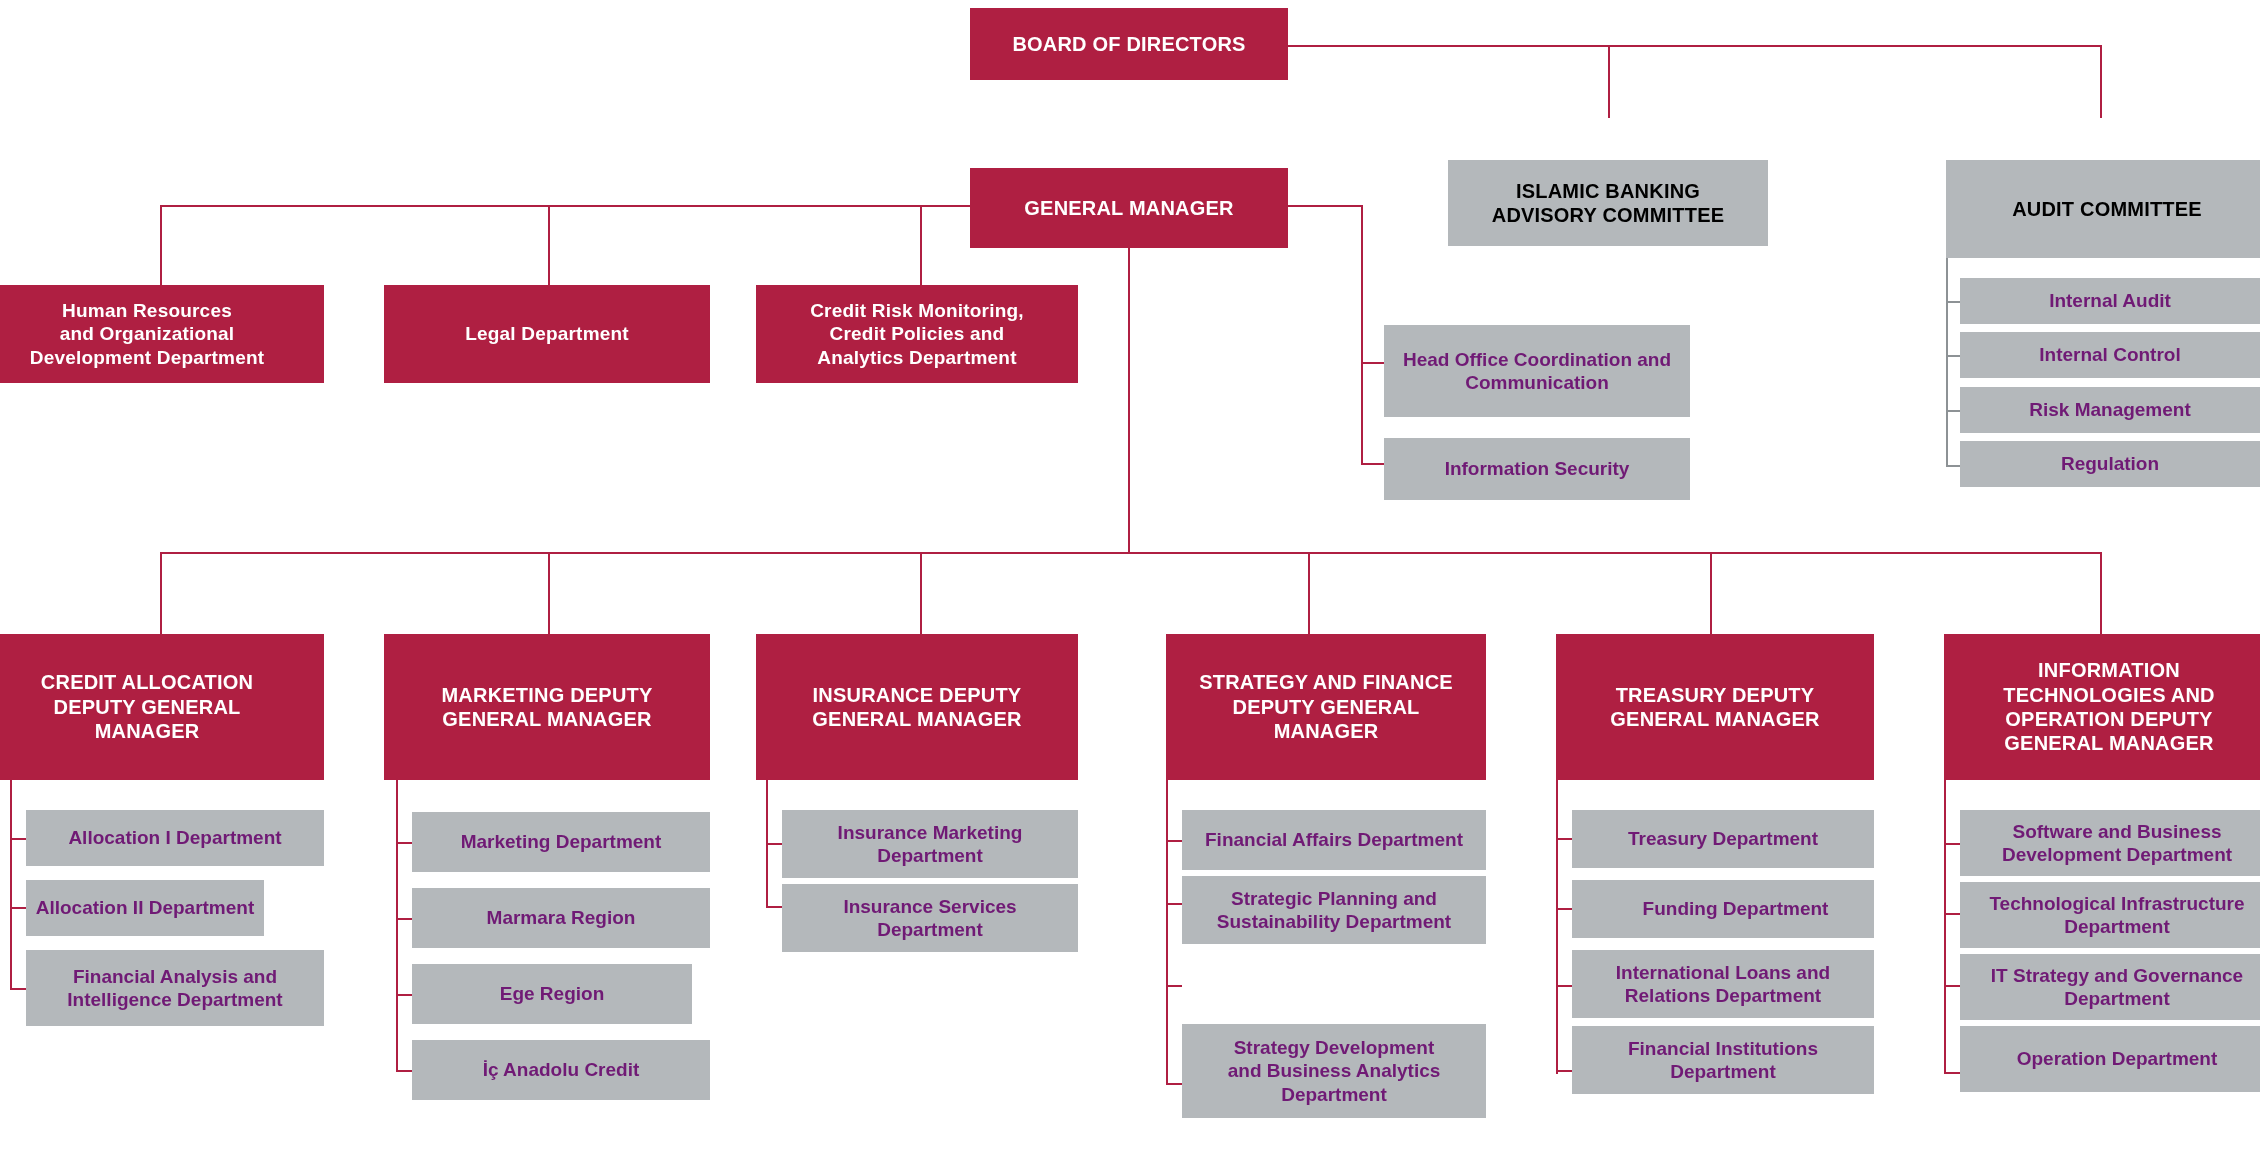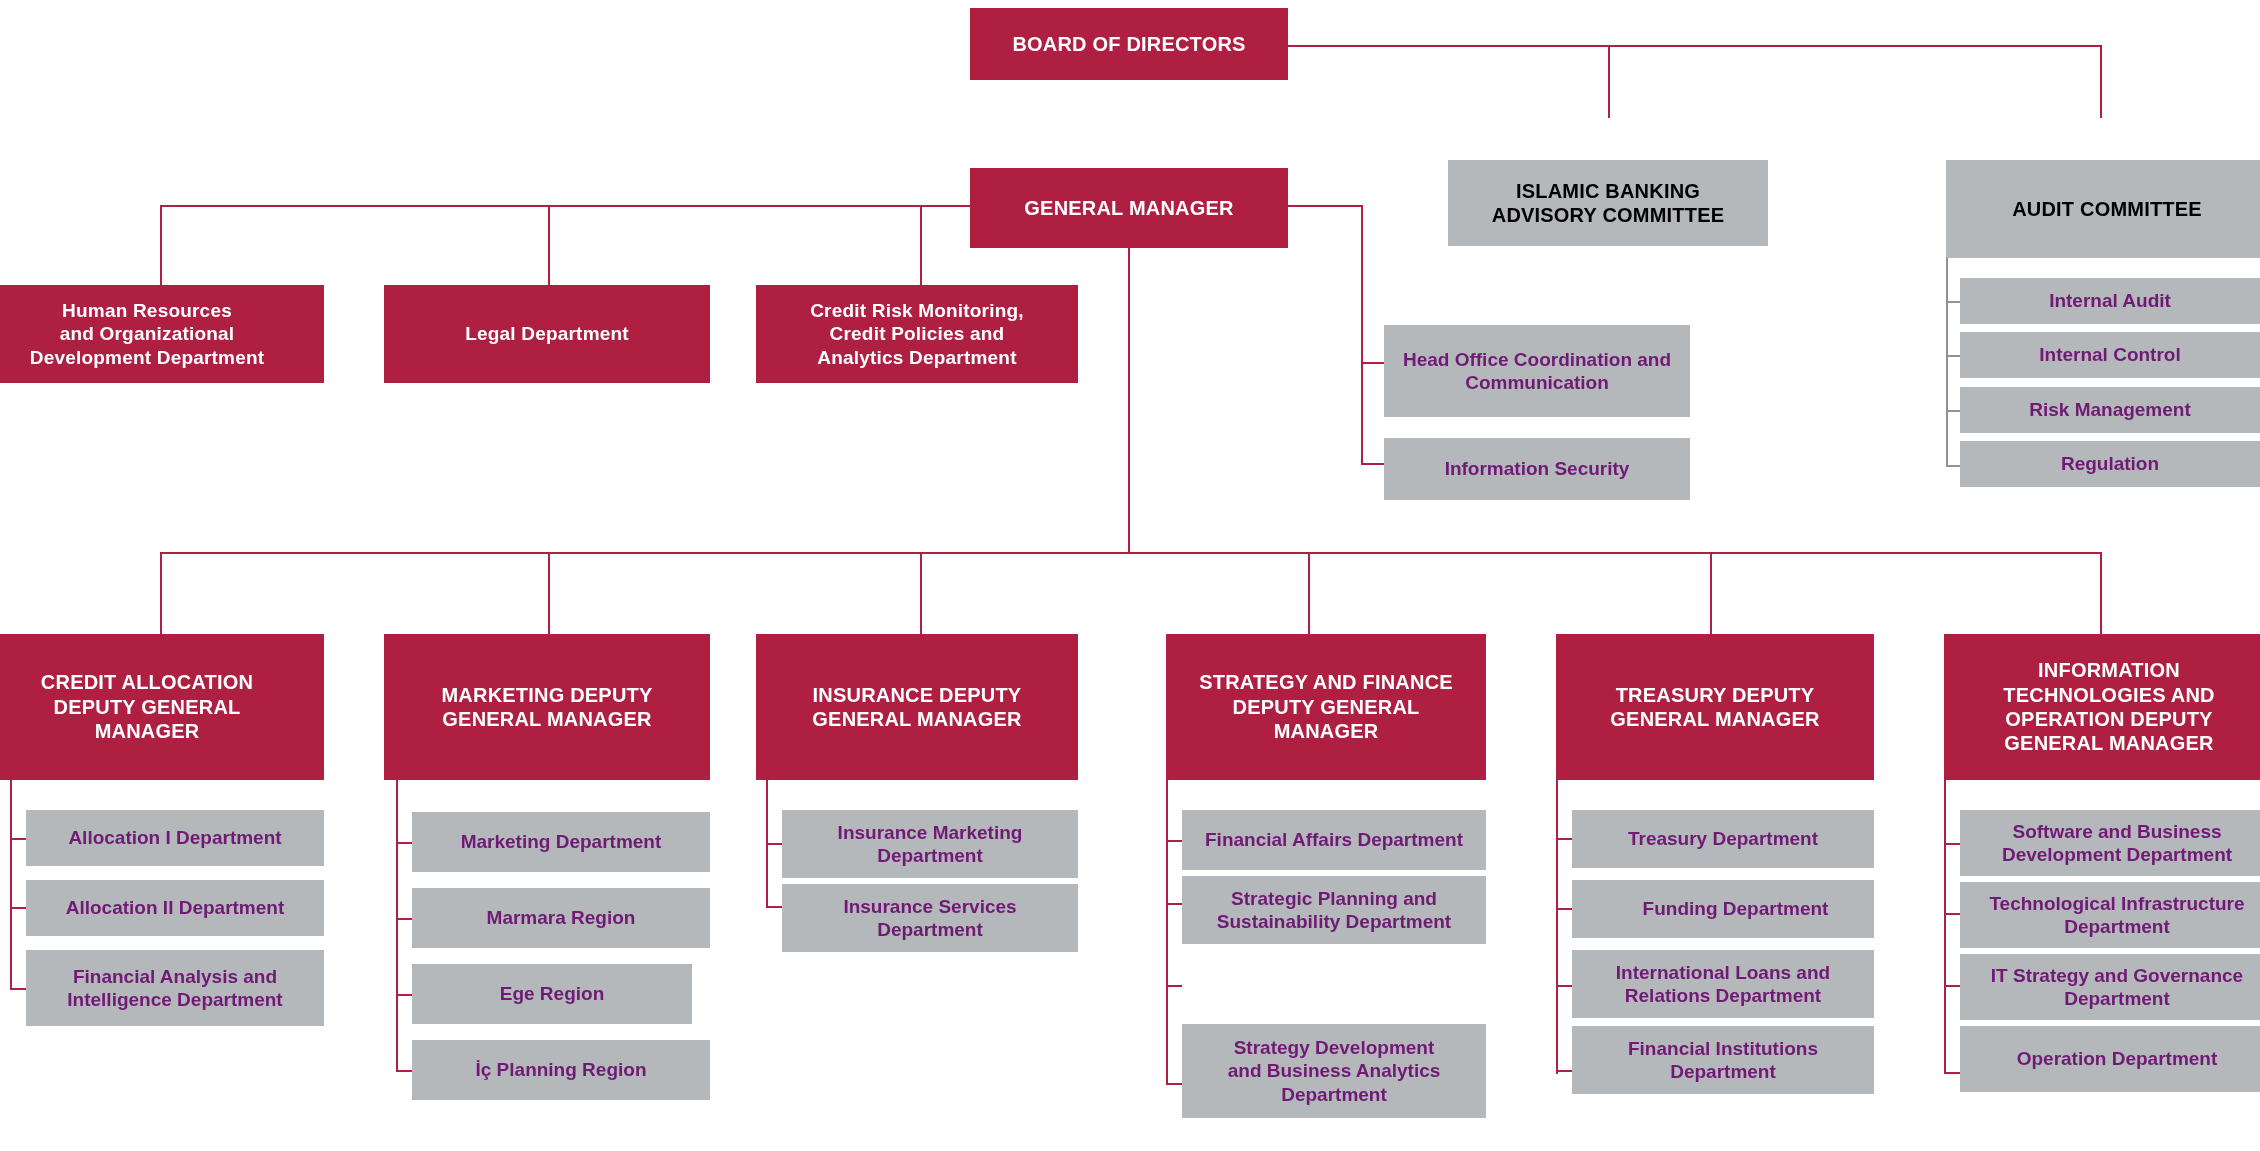--- a/index.html
+++ b/index.html
@@ -205,21 +205,21 @@
   <div class="node red" style="left:-30px; top:634px; width:354px; height:146px; font-size:20px;">
     <span>
       <span style="display:block;">CREDIT ALLOCATION</span>
       <span style="display:block;">DEPUTY GENERAL</span>
       <span style="display:block;">MANAGER</span>
     </span>
   </div>
   <div class="node gray" style="left:26px; top:810px; width:298px; height:56px; font-size:19px;">
     <span>Allocation I Department</span>
   </div>
-  <div class="node gray" style="left:26px; top:880px; width:298px; height:56px; font-size:19px;">
+  <div class="node gray" style="left:26px; top:880px; width:238px; height:56px; font-size:19px;">
     <span>Allocation II Department</span>
   </div>
   <div class="node gray" style="left:26px; top:950px; width:298px; height:76px; font-size:19px;">
     <span>
       <span style="display:block;">Financial Analysis and</span>
       <span style="display:block;">Intelligence Department</span>
     </span>
   </div>
 
   <div class="node red" style="left:384px; top:634px; width:326px; height:146px; font-size:20px;">
@@ -231,21 +231,21 @@
   <div class="node gray" style="left:412px; top:812px; width:298px; height:60px; font-size:19px;">
     <span>Marketing Department</span>
   </div>
   <div class="node gray" style="left:412px; top:888px; width:298px; height:60px; font-size:19px;">
     <span>Marmara Region</span>
   </div>
   <div class="node gray" style="left:412px; top:964px; width:280px; height:60px; font-size:19px;">
     <span>Ege Region</span>
   </div>
   <div class="node gray" style="left:412px; top:1040px; width:298px; height:60px; font-size:19px;">
-    <span>İç Planning Region</span>
+    <span>İç Anadolu Credit</span>
   </div>
 
   <div class="node red" style="left:756px; top:634px; width:322px; height:146px; font-size:20px;">
     <span>
       <span style="display:block;">INSURANCE DEPUTY</span>
       <span style="display:block;">GENERAL MANAGER</span>
     </span>
   </div>
   <div class="node gray" style="left:782px; top:810px; width:296px; height:68px; font-size:19px;">
     <span>

